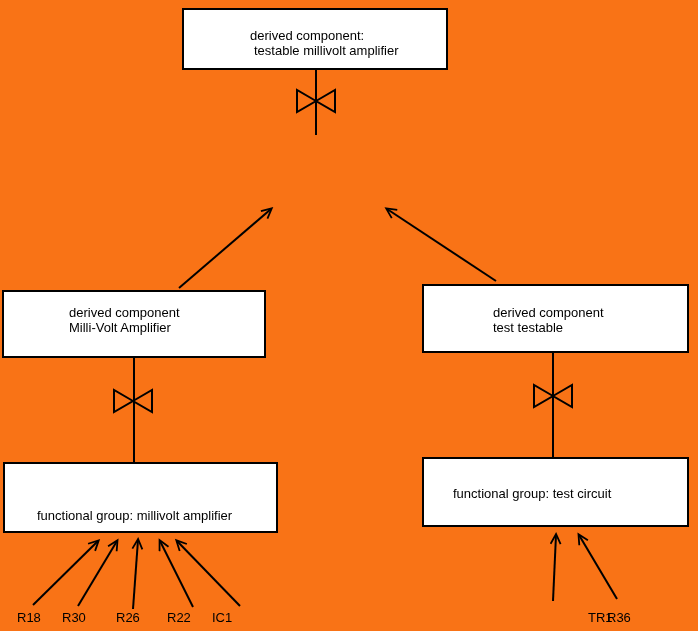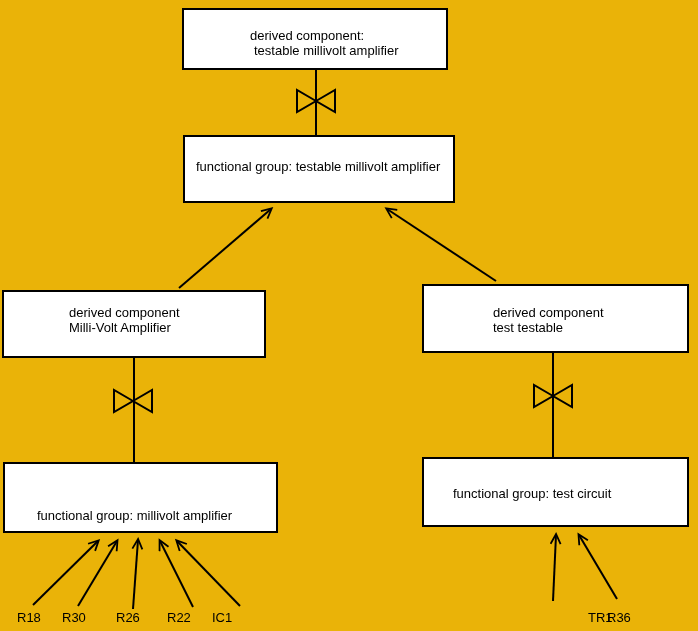--- a/index.html
+++ b/index.html
@@ -5,21 +5,21 @@
   html, body {
     margin: 0;
     padding: 0;
     background: #ffffff;
     font-family: "Liberation Sans", sans-serif;
   }
   .canvas {
     position: relative;
     width: 698px;
     height: 631px;
-    background: #eab308;
+    background: #f97316;
     overflow: hidden;
     color: #000000;
   }
   .connector-layer {
     position: absolute;
     left: 0;
     top: 0;
     width: 698px;
     height: 631px;
   }
@@ -88,23 +88,20 @@
 
     <line x1="553" y1="601" x2="556" y2="535" stroke="#000000" stroke-width="2" marker-end="url(#ah)"></line>
     <line x1="617" y1="599" x2="579" y2="535" stroke="#000000" stroke-width="2" marker-end="url(#ah)"></line>
   </svg>
 
   <div class="box" id="box-derived-testable">
     <span class="ln ln1">derived component:</span>
     <span class="ln ln2">testable millivolt amplifier</span>
   </div>
 
-  <div class="box" id="box-fg-testable">
-    <span class="ln">functional group: testable millivolt amplifier</span>
-  </div>
 
   <div class="box" id="box-derived-mva">
     <span class="ln ln1">derived component</span>
     <span class="ln ln2">Milli-Volt Amplifier</span>
   </div>
 
   <div class="box" id="box-fg-mva">
     <span class="ln">functional group: millivolt amplifier</span>
   </div>
 

